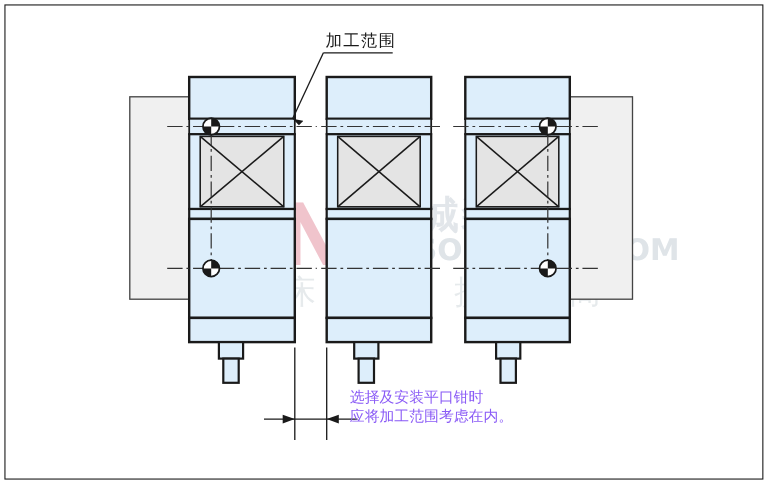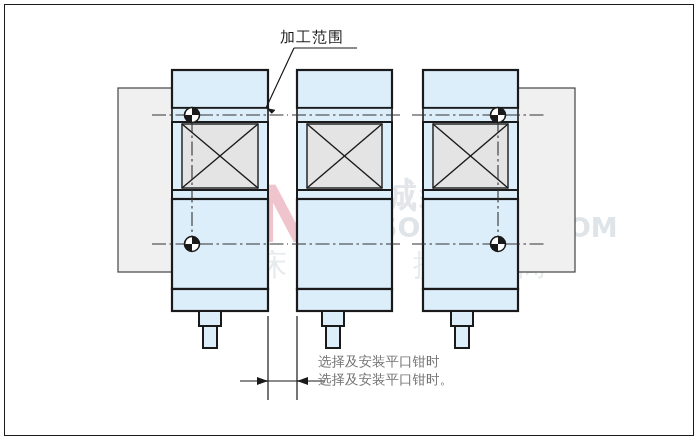--- a/index.html
+++ b/index.html
@@ -94,32 +94,32 @@
     color: #e6eaec;
     letter-spacing: 22px;
     white-space: nowrap;
   }
   .label {
     position: absolute;
     white-space: nowrap;
     color: #1a1a1a;
   }
   .title-label {
-    left: 280px;
+    left: 296px;
     top: 28px;
     font-size: 15px;
     letter-spacing: 1px;
   }
   .note-block {
     position: absolute;
     left: 318px;
     top: 352px;
     font-size: 13.5px;
     line-height: 18px;
-    color: #737373;
+    color: #8b5cf6;
     white-space: nowrap;
   }
   .note-block div { white-space: nowrap; }
 </style>
 </head>
 <body>
 
 <div id="screen">
 
   <div class="stage">
@@ -235,19 +235,19 @@
         <line x1="240" y1="381" x2="325" y2="381" stroke="#1a1a1a" stroke-width="1.1"></line>
         <path d="M268,381 L257,377 L257,385 Z" fill="#1a1a1a"></path>
         <path d="M297,381 L308,377 L308,385 Z" fill="#1a1a1a"></path>
       </g>
     </svg>
 
     <div class="label title-label">加工范围</div>
 
     <div class="note-block">
       <div>选择及安装平口钳时</div>
-      <div>选择及安装平口钳时。</div>
+      <div>应将加工范围考虑在内。</div>
     </div>
 
   </div>
 
   <div id="frame"></div>
 </div>
 
 </body></html>

